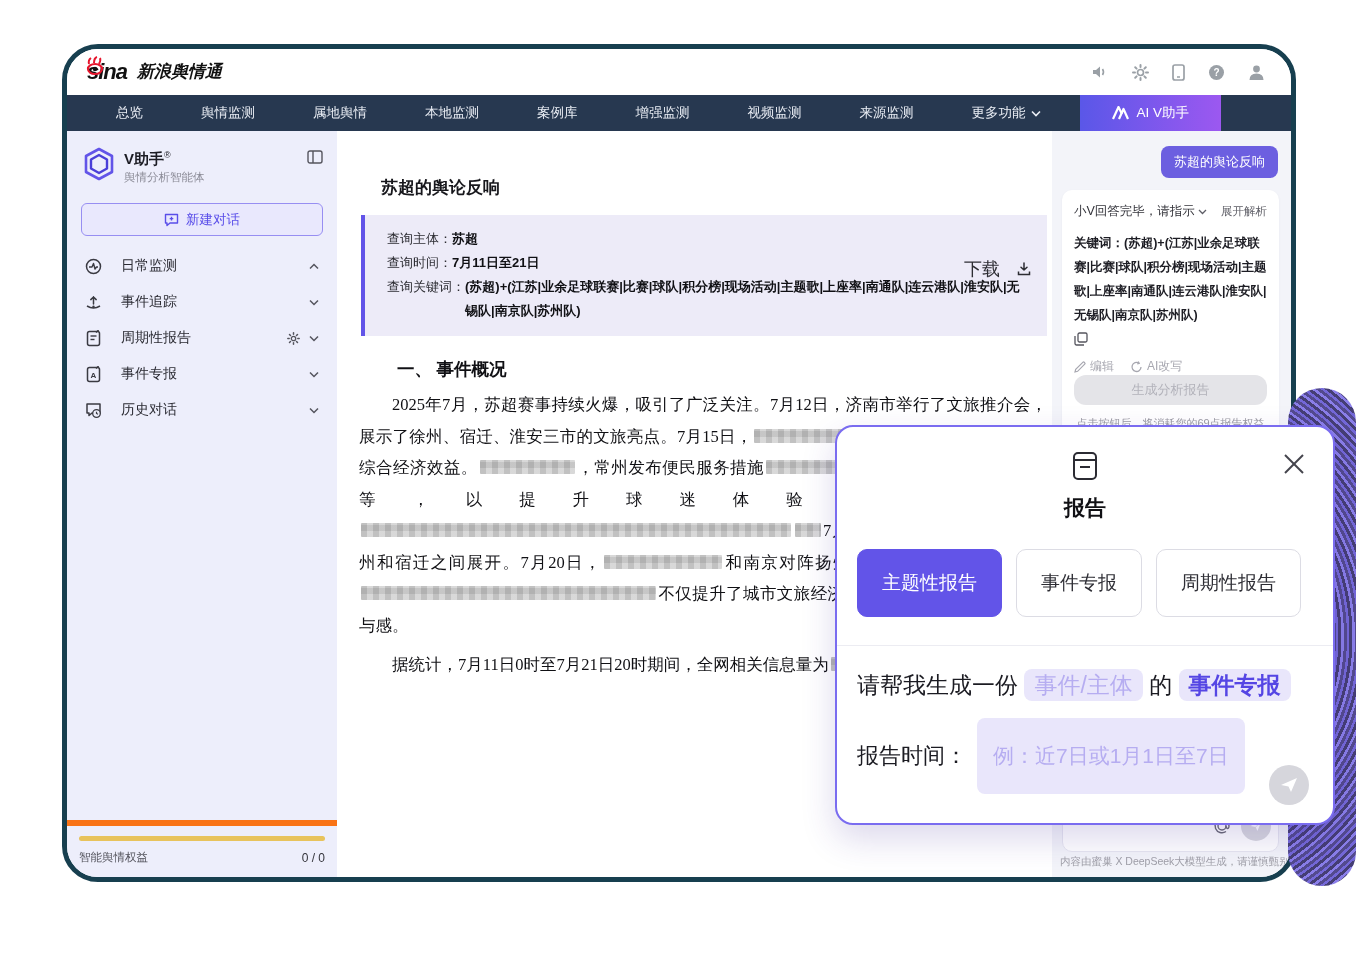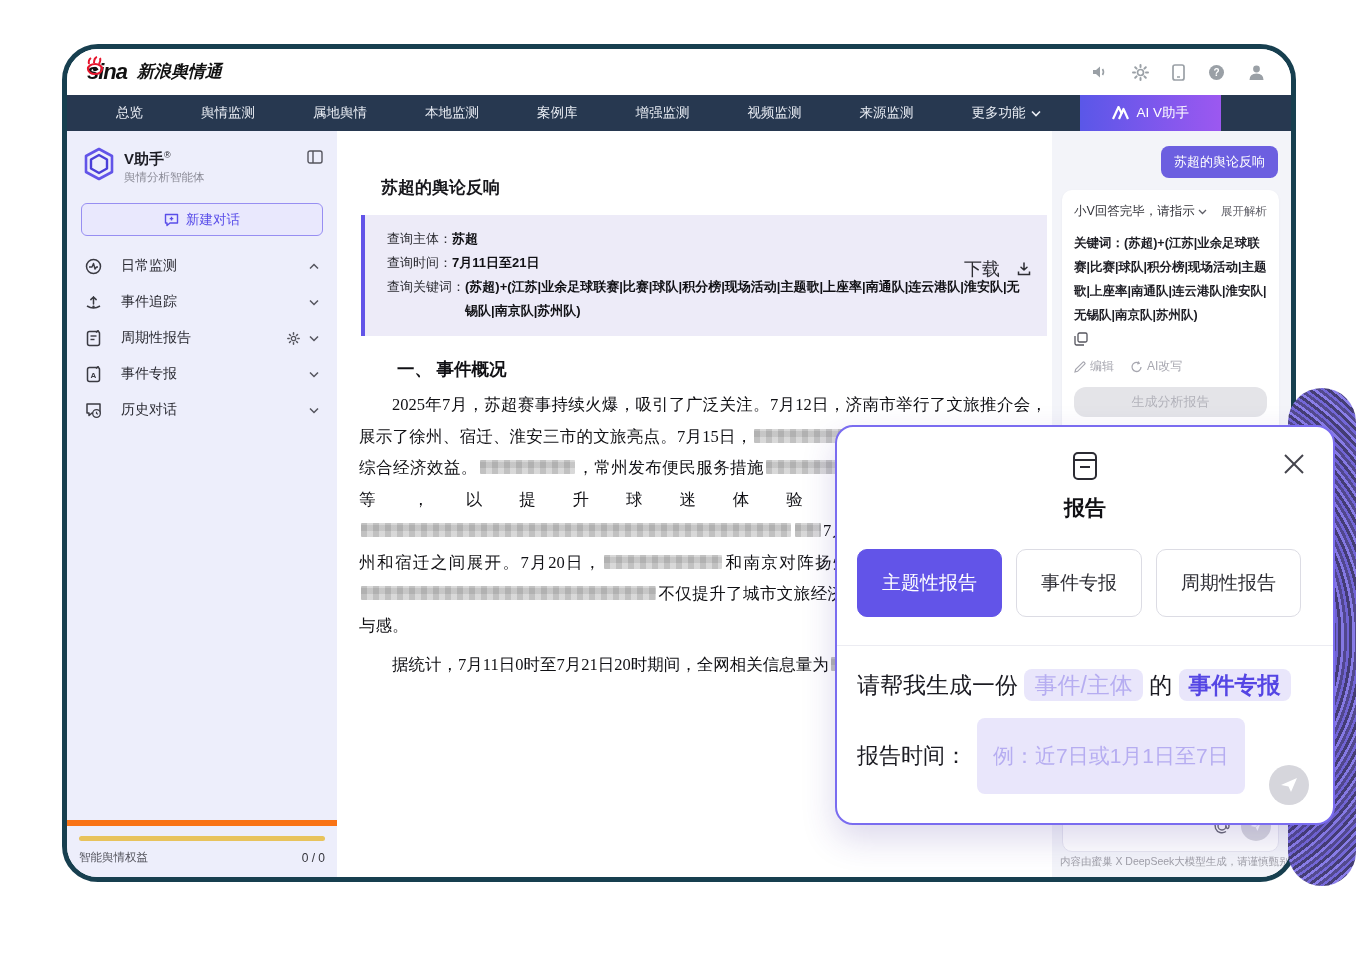--- a/index.html
+++ b/index.html
@@ -76,21 +76,21 @@
     padding:7px 13px; border-radius:8px; }
   .vcard { position:absolute; top:59px; left:10px; right:12px; background:#fff; border-radius:10px;
     padding:13px 12px 14px 12px; box-shadow:0 1px 3px rgba(40,40,80,0.05); }
   .vc-top { display:flex; justify-content:space-between; align-items:center; }
   .vc-status { font-size:12.5px; color:#33333a; }
   .vc-expand { font-size:11.5px; color:#5e5e66; display:flex; align-items:center; gap:14px; cursor:pointer; }
   .vc-kw { margin-top:11px; font-size:12.5px; line-height:24px; color:#1d1d24; font-weight:700; }
   .vc-copy { margin-top:5px; cursor:pointer; width:14px; }
   .vc-actions { margin-top:8px; display:flex; gap:16px; color:#a7a7b0; font-size:12px; }
   .vc-actions span { display:flex; align-items:center; gap:4px; cursor:pointer; }
-  .vc-generate { margin-top:12px; height:30px; border-radius:12px; background:#e4e4e8; color:#b2b2ba;
+  .vc-generate { height:30px; border-radius:12px; background:#e4e4e8; color:#b2b2ba;
     font-size:13px; display:flex; align-items:center; justify-content:center; cursor:not-allowed; }
   .vc-note { margin-top:10px; font-size:11px; color:#9a9aa2; text-align:center; line-height:17px; }
   .r-input { position:absolute; left:10px; right:12px; top:669px; height:52px; background:#fff;
     border:1px solid #e6e6f0; border-radius:10px; }
   .r-input .at { position:absolute; right:46px; top:15px; }
   .r-send-sm { position:absolute; right:7px; top:10px; width:30px; height:30px; border-radius:50%;
     background:#d8d8de; display:flex; align-items:center; justify-content:center; }
   .r-disclaimer { position:absolute; left:8px; bottom:8px; right:2px; font-size:10.5px; color:#a0a0a8;
     white-space:nowrap; }
 

